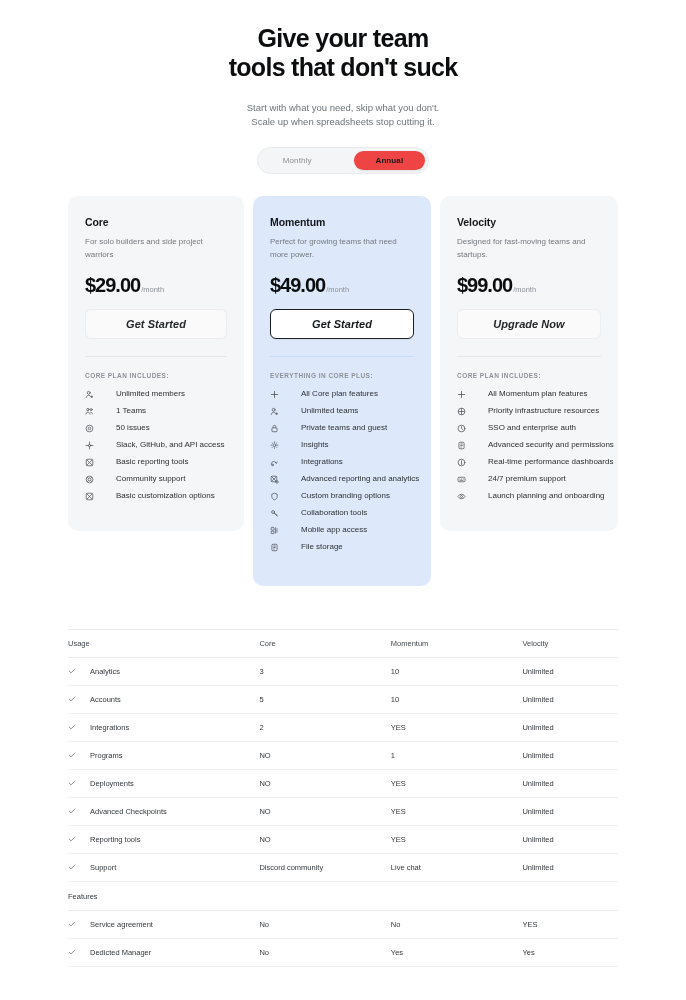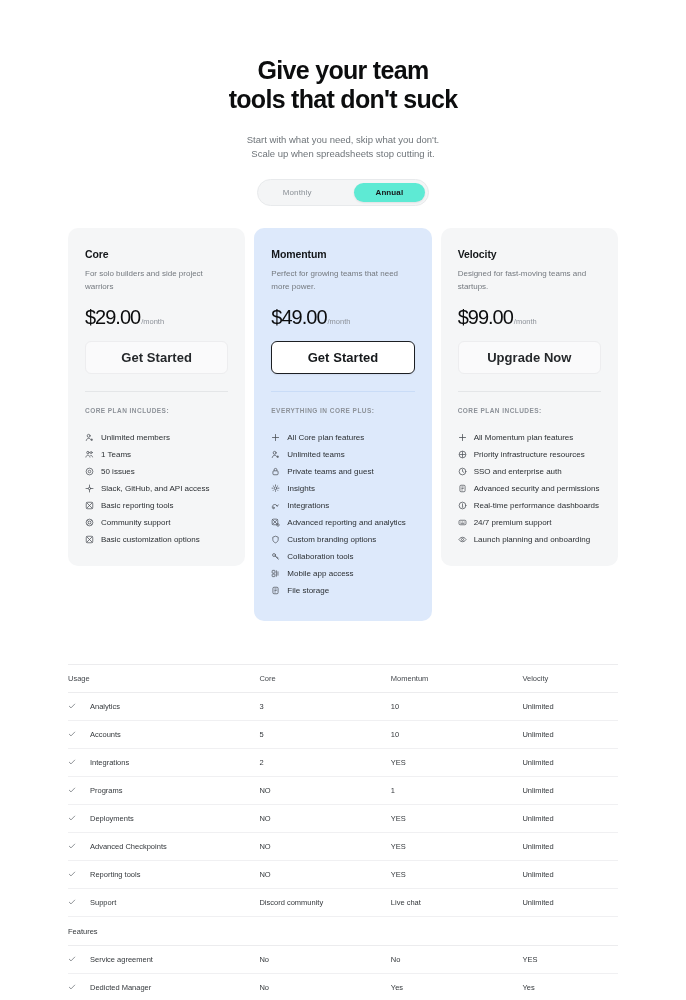--- a/index.html
+++ b/index.html
@@ -6,21 +6,21 @@
   html, body {
     width: 686px; height: 1000px;
     background: #ffffff;
     font-family: "Liberation Sans", sans-serif;
     color: #111315;
     -webkit-font-smoothing: antialiased;
   }
   .page { width: 686px; height: 1000px; position: relative; overflow: hidden; }
 
   
-  .hero { padding-top: 56px; text-align: center; }
+  .hero { padding-top: 24px; text-align: center; }
   .hero h1 {
     font-size: 25px; line-height: 1.17; font-weight: 700;
     letter-spacing: -0.7px; color: #0c0d0e;
   }
   .hero .sub {
     margin-top: 18px; font-size: 9.5px; line-height: 1.55;
     color: #6e7479; font-weight: 400;
   }
 
   
@@ -30,21 +30,21 @@
     background: #f4f5f6; border: 1px solid #e8eaec;
     border-radius: 14px; padding: 3px; gap: 20px;
   }
   .toggle button {
     border: 0; cursor: pointer; background: transparent;
     font-family: inherit; font-size: 8px; font-weight: 500;
     color: #8a9096; padding: 5px 22px; border-radius: 11px;
     letter-spacing: .1px;
   }
   .toggle button.active {
-    background: #5eead4; color: #16181a; font-weight: 600;
+    background: #ef4444; color: #16181a; font-weight: 600;
     box-shadow: 0 1px 2px rgba(16,24,40,.09);
   }
 
   
   .cards {
     display: flex; gap: 0;
     padding: 0 68px; margin-top: 22px; align-items: flex-start;
   }
   .card {
     width: 178px; border-radius: 10px; padding: 20px 17px 22px;
@@ -58,51 +58,51 @@
   .card h3 {
     font-size: 10.5px; font-weight: 700; color: #14171a;
     letter-spacing: -.1px;
   }
   .card .desc {
     margin-top: 8px; font-size: 8px; line-height: 1.62;
     color: #74797f; min-height: 26px;
   }
   .price-row { margin-top: 13px; display: flex; align-items: flex-end; }
   .price {
-    font-size: 20px; font-weight: 400; letter-spacing: -1px;
+    font-size: 20px; font-weight: 700; letter-spacing: -1px;
     color: #0c0d0e; line-height: 1;
   }
   .per { font-size: 7.5px; color: #8d9299; margin-left: 1px; margin-bottom: 1px; }
 
   .cta {
     display: block; width: 100%; margin-top: 14px;
-    font-family: inherit; font-size: 13px; font-weight: 600;
+    font-family: inherit; font-size: 11px; font-weight: 600;
     padding: 8px 0; border-radius: 6px; cursor: pointer;
-    text-align: center; letter-spacing: .05px;
+    text-align: center; letter-spacing: .05px; font-style: italic;
   }
   .cta.flat {
     background: #fafafb; border: 1px solid #ededef; color: #25282b;
   }
   .cta.solid {
     background: #ffffff; border: 1.3px solid #1c1f23; color: #15181b;
     box-shadow: 0 1px 2px rgba(16,24,40,.06);
   }
 
   .divider { height: 1px; margin-top: 17px; }
   .card.core .divider, .card.velocity .divider { background: #e4e6e8; }
   .card.momentum .divider { background: #c9dcf7; }
 
   .includes {
     margin-top: 15px; font-size: 6.5px; font-weight: 600;
     letter-spacing: .45px; color: #8d9299; text-transform: uppercase;
   }
 
   .feat-list { margin-top: 11px; display: flex; flex-direction: column; gap: 0; }
   .feat {
-    display: flex; align-items: flex-end; gap: 7px;
+    display: flex; align-items: flex-start; gap: 22px;
     font-size: 8px; color: #2b2f33; height: 17px; line-height: 1;
   }
   .feat .ic {
     width: 9px; height: 9px; flex: 0 0 9px;
     display: flex; align-items: center; justify-content: center;
     color: #4b5056;
   }
   .feat .ic svg { width: 9px; height: 9px; display: block; }
   .feat .tx { white-space: nowrap; }
 

